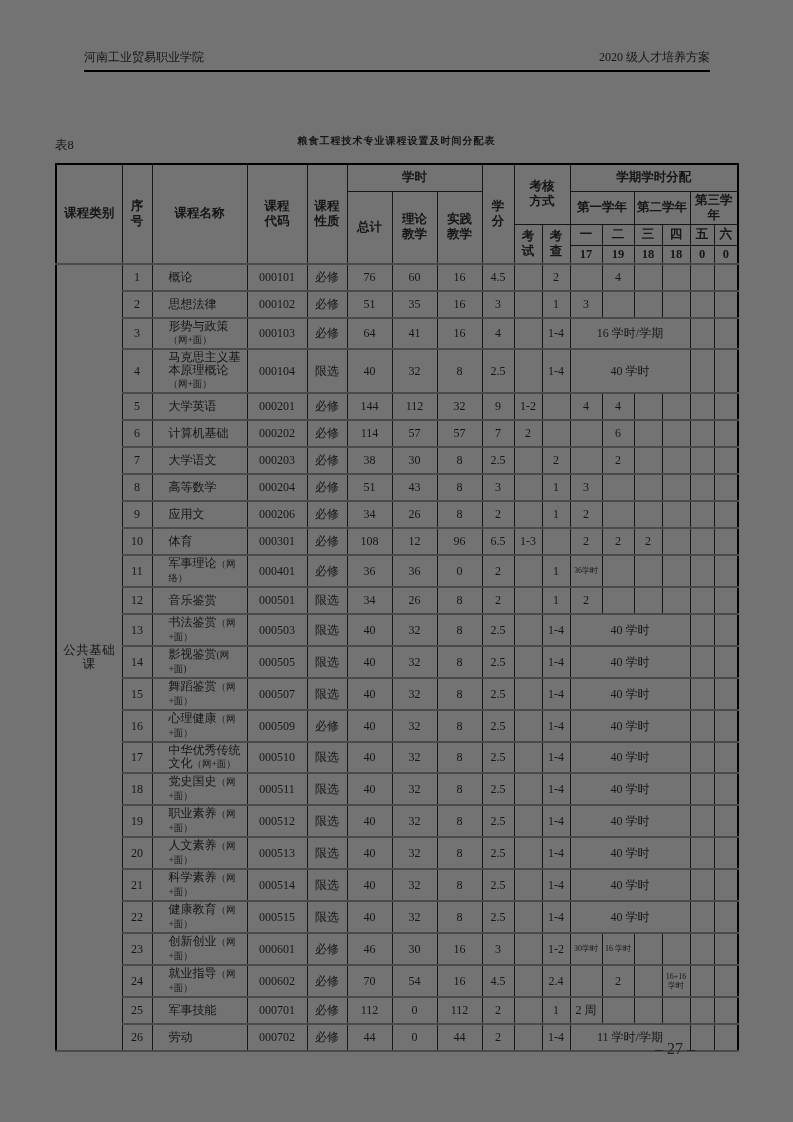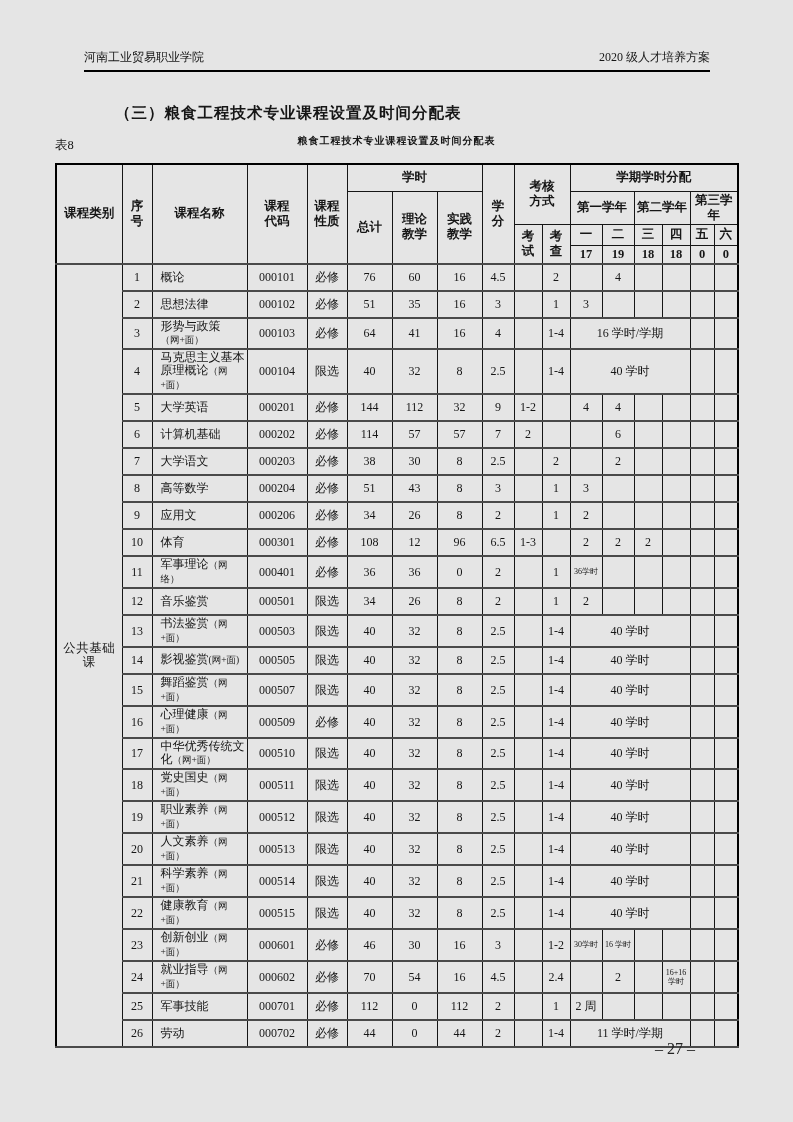--- a/index.html
+++ b/index.html
@@ -1,16 +1,16 @@
 <!DOCTYPE html>
 <html><head>
 <meta charset="utf-8">
 <style>
   html,body{margin:0;padding:0;background:#fff;}
-  .page{position:relative;width:793px;height:1122px;background:#e5e5e5;overflow:hidden;
+  .page{position:relative;width:793px;height:1122px;background:#737373;overflow:hidden;
         font-family:"Liberation Serif","DejaVu Serif",serif;color:#161616;}
 
   .doc-header{position:absolute;left:84px;top:50px;width:626px;display:flex;
       justify-content:space-between;align-items:flex-end;border-bottom:2px solid #000;
       padding-bottom:5px;font-size:12px;line-height:15px;}
 
   .section-title{position:absolute;left:115px;top:103px;font-size:15.5px;font-weight:bold;letter-spacing:1px;}
 
   .caption-row{position:absolute;left:55px;top:134px;width:683px;height:22px;}
   .caption-label{position:absolute;left:0;top:3px;font-size:12.5px;}
@@ -22,38 +22,37 @@
   .course th{border:1px solid #161616;font-size:12.5px;font-weight:bold;
       white-space:pre-line;line-height:15px;padding:1px 1px;text-align:center;vertical-align:middle;}
   .course td{border-left:1px solid #161616;border-right:1px solid #161616;
       border-top:2px solid #4a4a4a;border-bottom:2px solid #4a4a4a;
       font-size:12px;line-height:14px;padding:1px 2px;text-align:center;vertical-align:middle;}
   .course thead tr:nth-child(1){height:27px;}
   .course thead tr:nth-child(2){height:25px;}
   .course thead tr:nth-child(3){height:21px;}
   .course thead tr:nth-child(4){height:17px;}
   .course tbody tr{height:27px;}
-  .course td.name-cell{text-align:left;padding-left:8px;white-space:pre-line;line-height:13px;font-size:12px;}
+  .course td.name-cell{text-align:left;padding-left:16px;white-space:pre-line;line-height:13px;font-size:12px;}
   .course td.name-cell .paren{font-size:9.5px;}
   .course td.small{font-size:8px;line-height:9px;padding:0;text-align:center;}
   .course td.cat-cell{font-size:12.5px;letter-spacing:0.5px;}
 
   .page-number{position:absolute;left:615px;top:1040px;width:120px;text-align:center;font-size:16px;color:#222;}
 </style>
 </head>
 <body>
 
 <div class="page">
 
   <div class="doc-header">
     <span>河南工业贸易职业学院</span>
     <span>2020 级人才培养方案</span>
   </div>
 
-  <div class="section-title">（三）粮食工程技术专业课程设置及时间分配表</div>
 
   <div class="caption-row">
     <span class="caption-title">粮食工程技术专业课程设置及时间分配表</span>
     <span class="caption-label">表8</span>
   </div>
 
   <table class="course">
     <colgroup>
       <col style="width:66px">
         <col style="width:30px">

